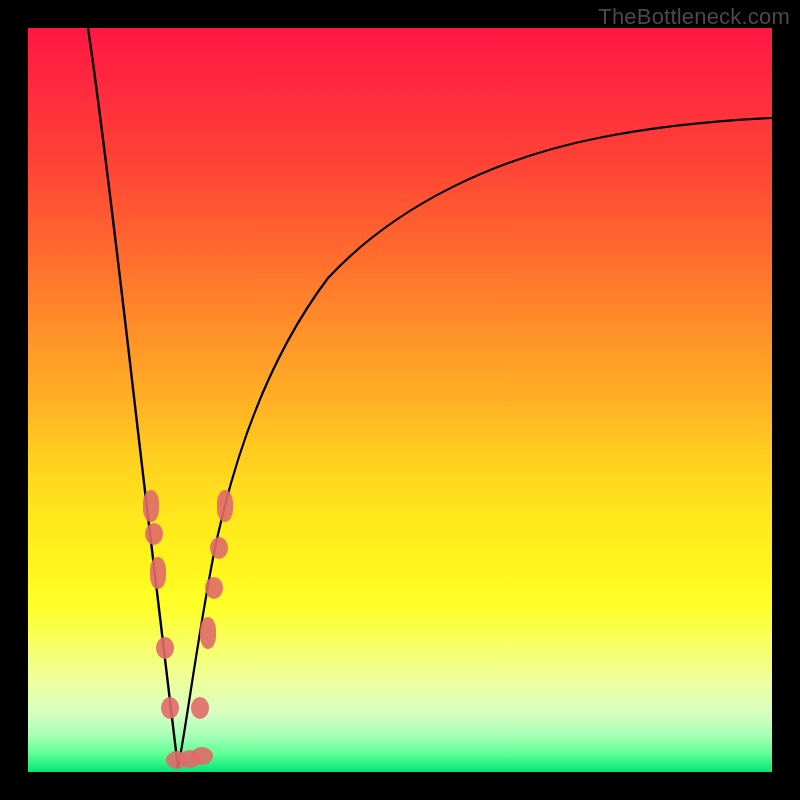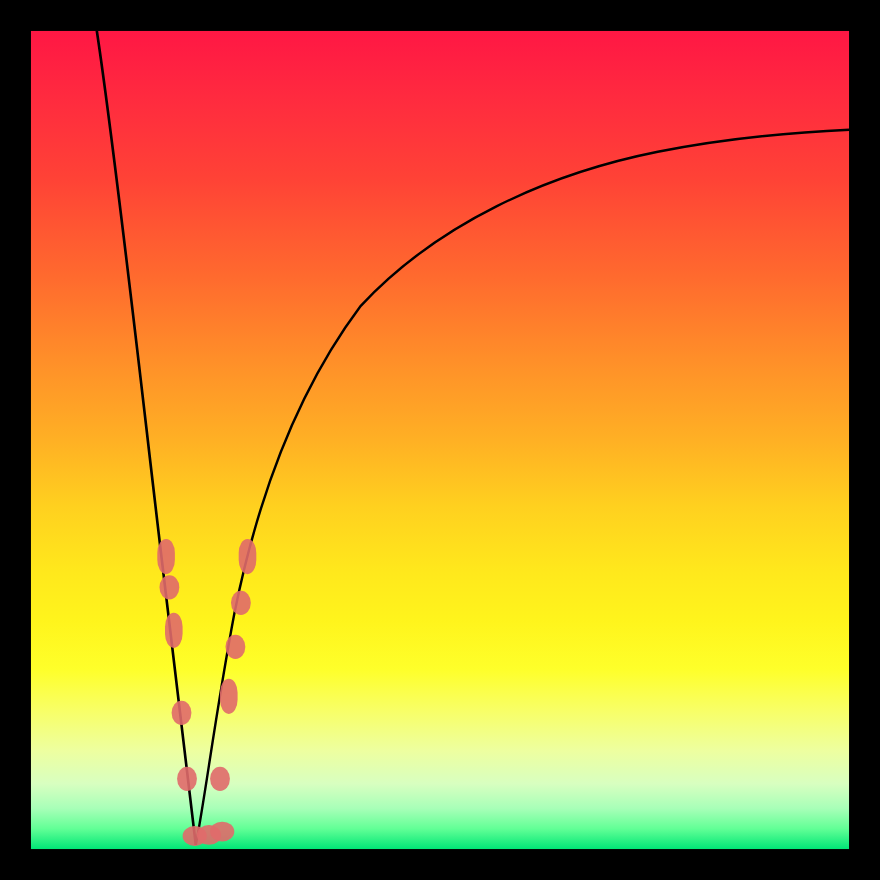--- a/index.html
+++ b/index.html
@@ -109,13 +109,14 @@
     <div class="dot small" style="left:149px; top:732px;"></div>
     <div class="dot small" style="left:162px; top:731px;"></div>
     <div class="dot small" style="left:174px; top:728px;"></div>
     <div class="dot" style="left:172px; top:680px;"></div>
     <div class="dot long" style="left:180px; top:605px;"></div>
     <div class="dot" style="left:186px; top:560px;"></div>
     <div class="dot" style="left:191px; top:520px;"></div>
     <div class="dot long" style="left:197px; top:478px;"></div>
   </div>
 
+  <div class="watermark">TheBottleneck.com</div>
 </div>
 
 </body></html>

